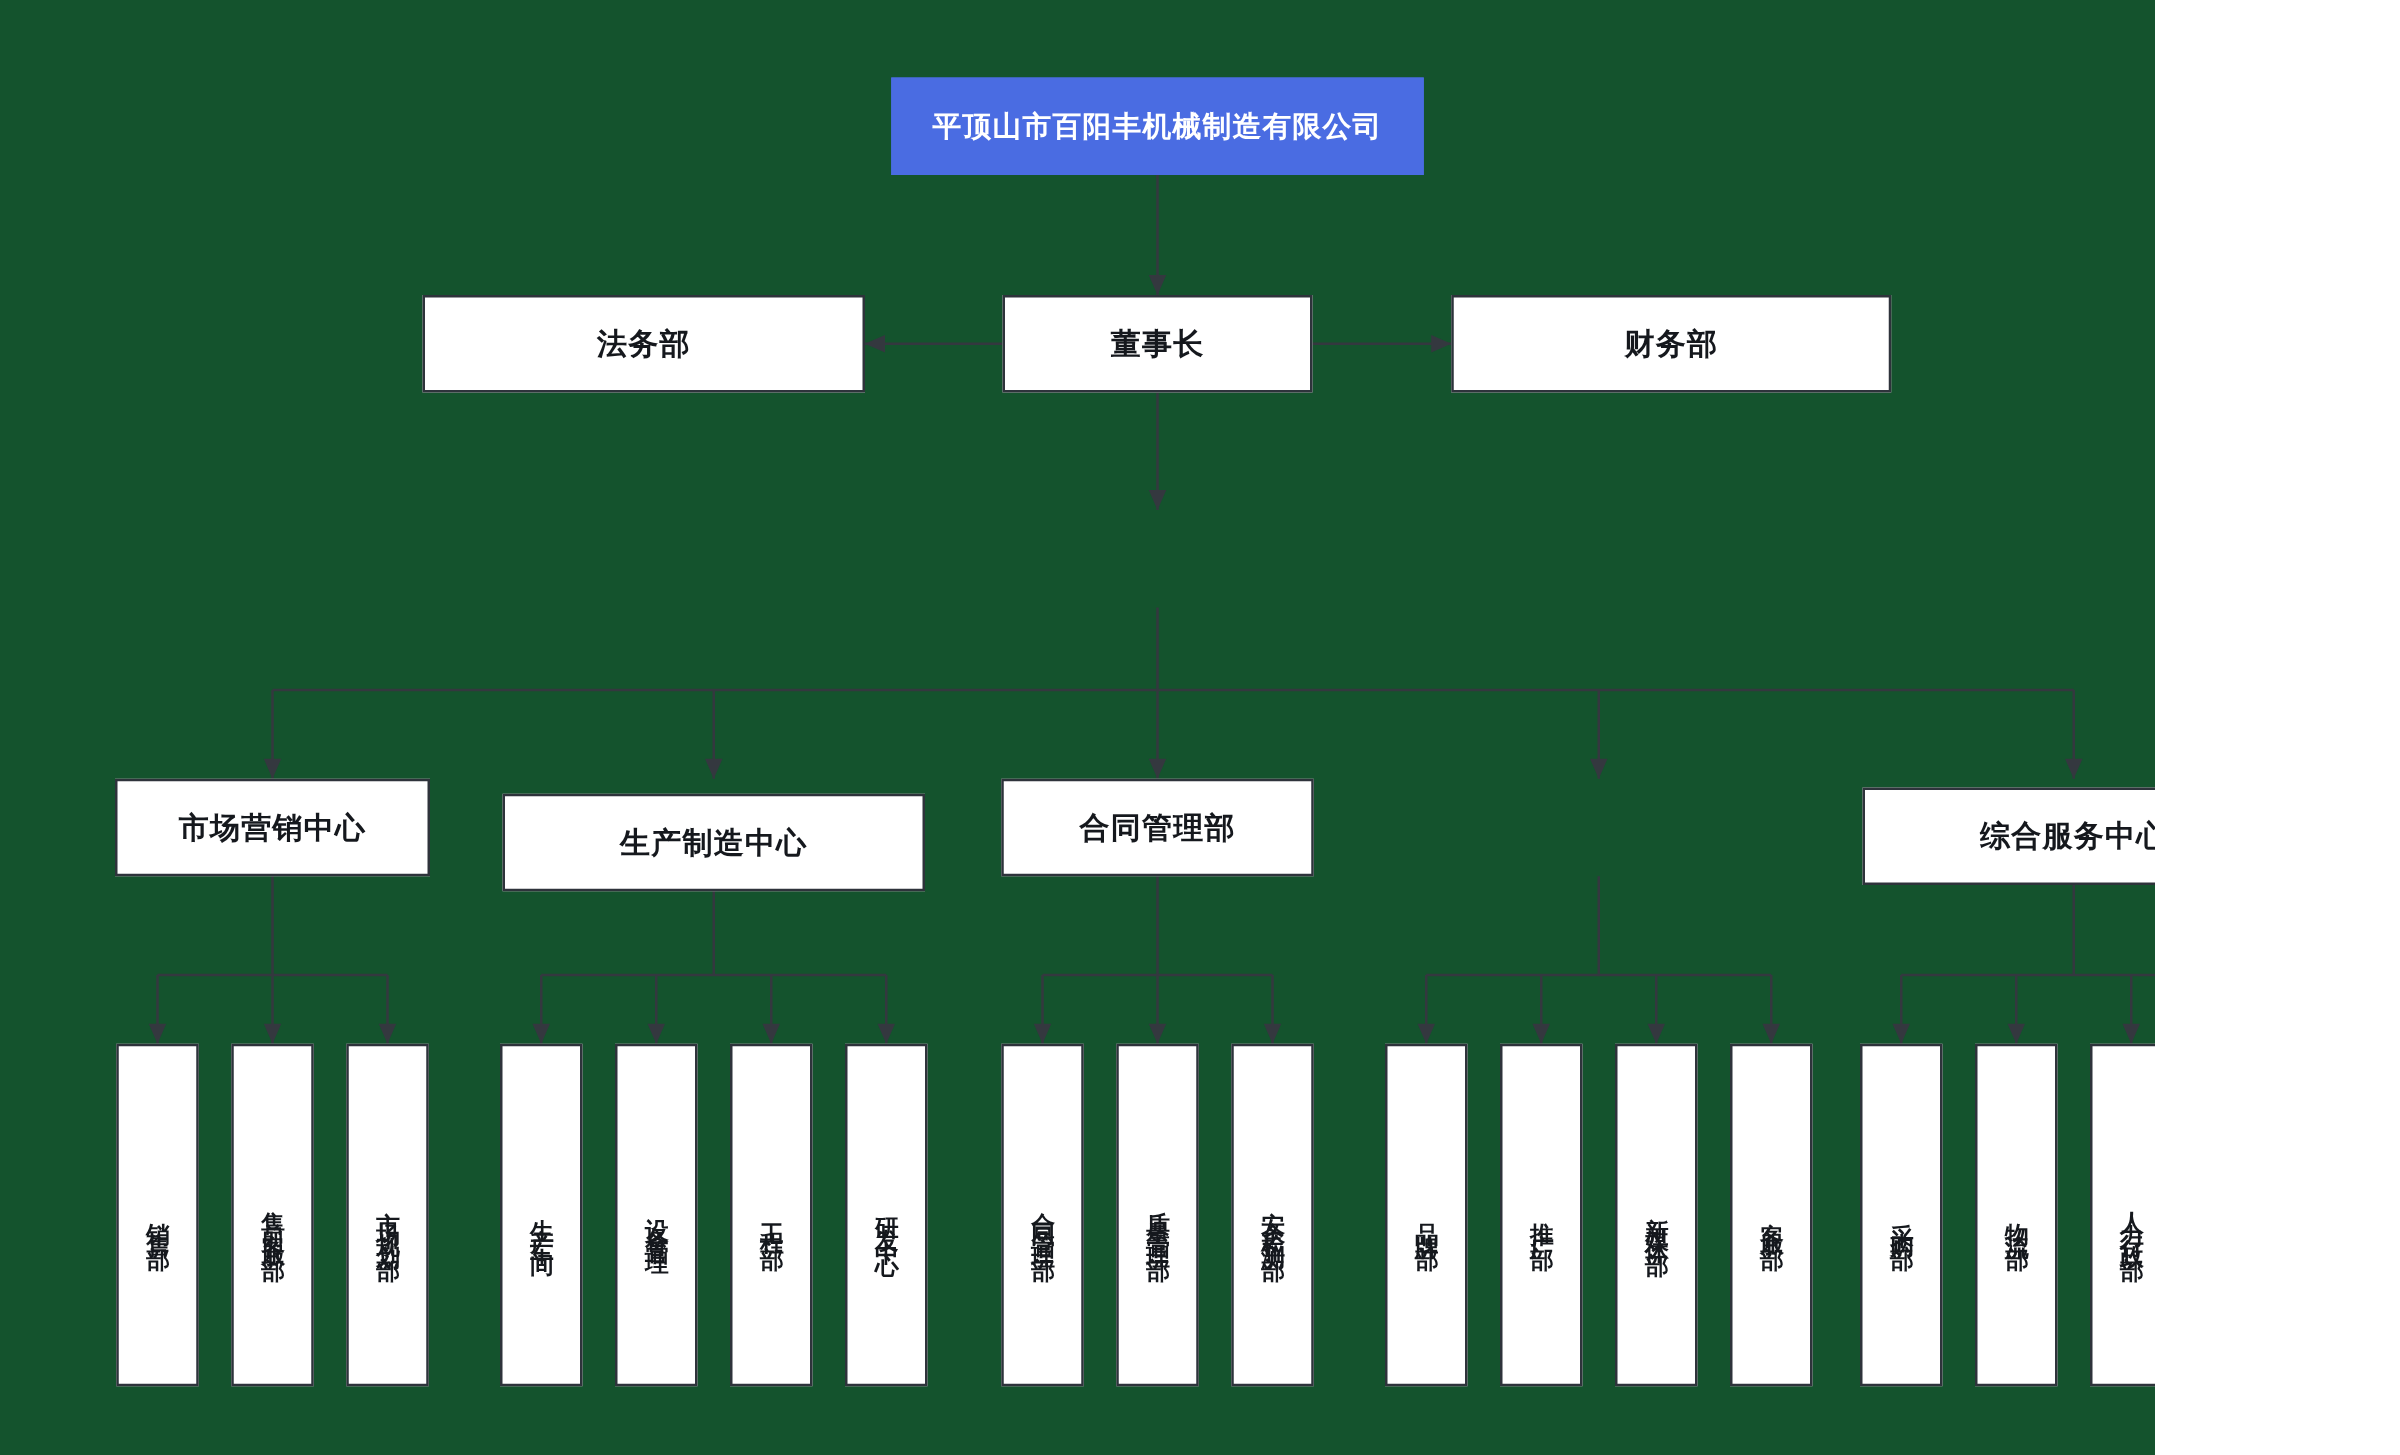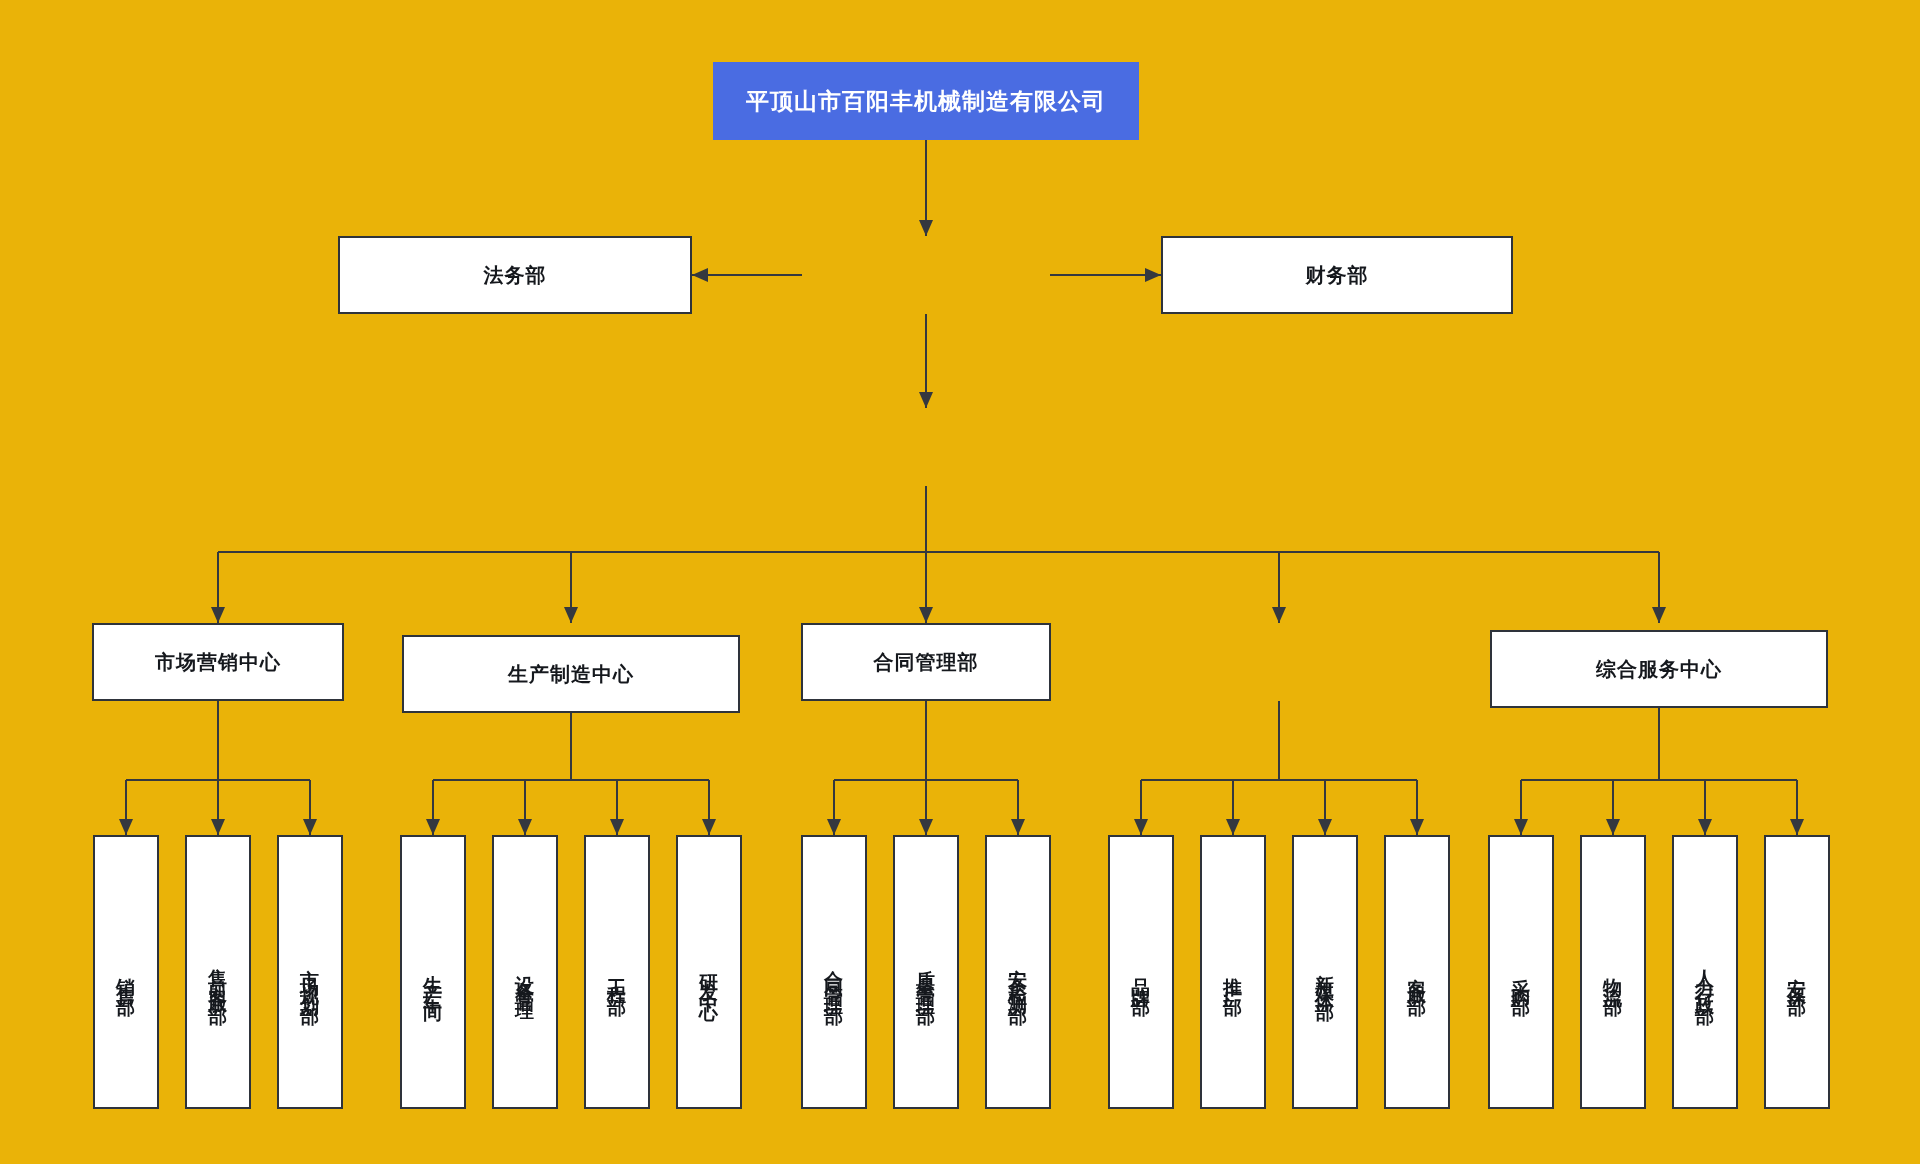--- a/index.html
+++ b/index.html
@@ -1,35 +1,35 @@
 <!DOCTYPE html>
 <html><head>
 <meta charset="utf-8">
 <style>
   html, body { margin: 0; padding: 0; background: #ffffff; }
   body { font-family: "Liberation Sans", sans-serif; }
   .canvas {
     position: relative;
-    width: 1920px;
+    width: 1724px;
     height: 1164px;
-    background: #eab308;
+    background: #14532d;
     overflow: hidden;
   }
   .connectors { position: absolute; left: 0; top: 0; }
   .node {
     position: absolute;
     box-sizing: border-box;
     border: 2px solid #2e333b;
     background: #ffffff;
     color: #15181d;
     display: flex;
     align-items: center;
     justify-content: center;
     font-weight: 700;
-    font-size: 20px;
+    font-size: 24px;
     letter-spacing: 1px;
     text-align: center;
   }
   .node.root {
     background: #4a6ce2;
     border-color: #4a6ce2;
     color: #ffffff;
     font-size: 23px;
   }
   .dept {
@@ -110,20 +110,23 @@
     </g>
   </svg>
 
   <div class="node root" style="left:713px; top:62px; width:426px; height:78px">
     <span>平顶山市百阳丰机械制造有限公司</span>
   </div>
 
   <div class="node" style="left:338px; top:236px; width:354px; height:78px">
     <span>法务部</span>
   </div>
+  <div class="node" style="left:802px; top:236px; width:248px; height:78px">
+    <span>董事长</span>
+  </div>
   <div class="node" style="left:1161px; top:236px; width:352px; height:78px">
     <span>财务部</span>
   </div>
 
 
   <div class="node" style="left:92px; top:623px; width:252px; height:78px">
     <span>市场营销中心</span>
   </div>
   <div class="node" style="left:402px; top:635px; width:338px; height:78px">
     <span>生产制造中心</span>

